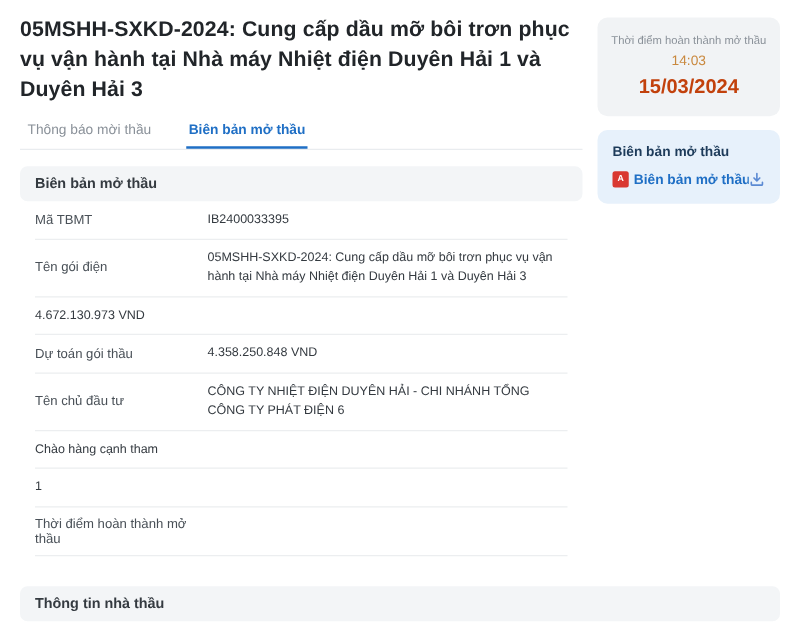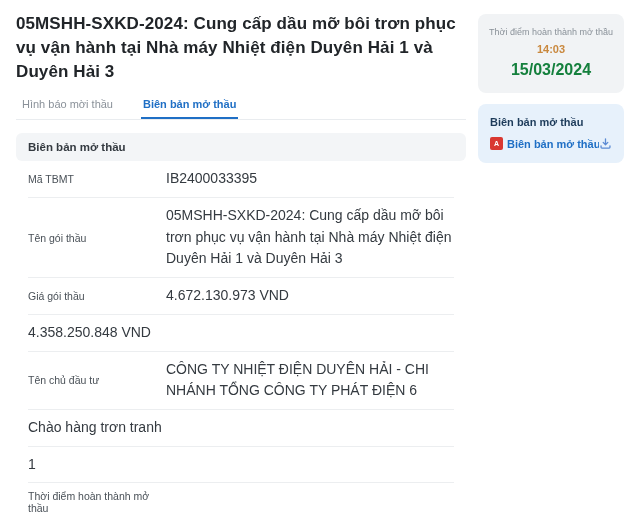--- a/index.html
+++ b/index.html
@@ -31,31 +31,31 @@
     font-size: 11.5px; font-weight: 700; color: #343a40;
     padding: 8px 12px; margin-top: 13px;
   }
   .detail-rows { padding: 0 12px; }
   .detail-row {
     display: grid; grid-template-columns: 138px 1fr;
     padding: 7px 0; border-bottom: 1px solid #eceef0;
     align-items: center;
   }
   .detail-label { font-size: 10.5px; color: #495057; }
-  .detail-value { font-size: 14px; color: #343a40; line-height: 1.55; }
+  .detail-value { font-size: 10px; color: #343a40; line-height: 1.55; }
 
   
   .side-col { padding-top: 2px; }
   .completion-card {
     background: #f1f3f5; border-radius: 8px;
     padding: 13px 8px 14px 8px; text-align: center;
   }
   .completion-label { font-size: 9px; color: #8a9199; }
-  .completion-time { font-size: 11px; color: #c9883e; font-weight: 700; margin-top: 6px; }
-  .completion-date { font-size: 16px; color: #15803d; font-weight: 700; margin-top: 6px; }
+  .completion-time { font-size: 11px; color: #c9883e; font-weight: 400; margin-top: 6px; }
+  .completion-date { font-size: 16px; color: #c2410c; font-weight: 700; margin-top: 6px; }
 
   .document-card {
     background: #e7f1fb; border-radius: 8px;
     padding: 12px 12px 13px 12px; margin-top: 11px;
   }
   .document-card-title { font-size: 11px; font-weight: 700; color: #1d3b5a; }
   .document-row {
     display: flex; align-items: center; margin-top: 9px;
   }
   .pdf-badge {
@@ -76,48 +76,48 @@
 </style>
 </head>
 <body>
 
 <div class="layout">
 
   <div class="main-col">
     <h1 class="page-title">05MSHH-SXKD-2024: Cung cấp dầu mỡ bôi trơn phục vụ vận hành tại Nhà máy Nhiệt điện Duyên Hải 1 và Duyên Hải 3</h1>
 
     <div class="tabbar">
-      <div class="tab">Hình báo mời thầu</div>
+      <div class="tab">Thông báo mời thầu</div>
       <div class="tab active">Biên bản mở thầu</div>
     </div>
 
     <div class="section-bar">Biên bản mở thầu</div>
 
     <div class="detail-rows">
       <div class="detail-row">
         <div class="detail-label">Mã TBMT</div>
         <div class="detail-value">IB2400033395</div>
       </div>
       <div class="detail-row">
-        <div class="detail-label">Tên gói thầu</div>
+        <div class="detail-label">Tên gói điện</div>
         <div class="detail-value">05MSHH-SXKD-2024: Cung cấp dầu mỡ bôi trơn phục vụ vận hành tại Nhà máy Nhiệt điện Duyên Hải 1 và Duyên Hải 3</div>
       </div>
       <div class="detail-row">
-        <div class="detail-label">Giá gói thầu</div>
         <div class="detail-value">4.672.130.973 VND</div>
       </div>
       <div class="detail-row">
+        <div class="detail-label">Dự toán gói thầu</div>
         <div class="detail-value">4.358.250.848 VND</div>
       </div>
       <div class="detail-row">
         <div class="detail-label">Tên chủ đầu tư</div>
         <div class="detail-value">CÔNG TY NHIỆT ĐIỆN DUYÊN HẢI - CHI NHÁNH TỔNG CÔNG TY PHÁT ĐIỆN 6</div>
       </div>
       <div class="detail-row">
-        <div class="detail-value">Chào hàng trơn tranh</div>
+        <div class="detail-value">Chào hàng cạnh tham</div>
       </div>
       <div class="detail-row">
         <div class="detail-value">1</div>
       </div>
       <div class="detail-row">
         <div class="detail-label">Thời điểm hoàn thành mở thầu</div>
       </div>
     </div>
   </div>
 

